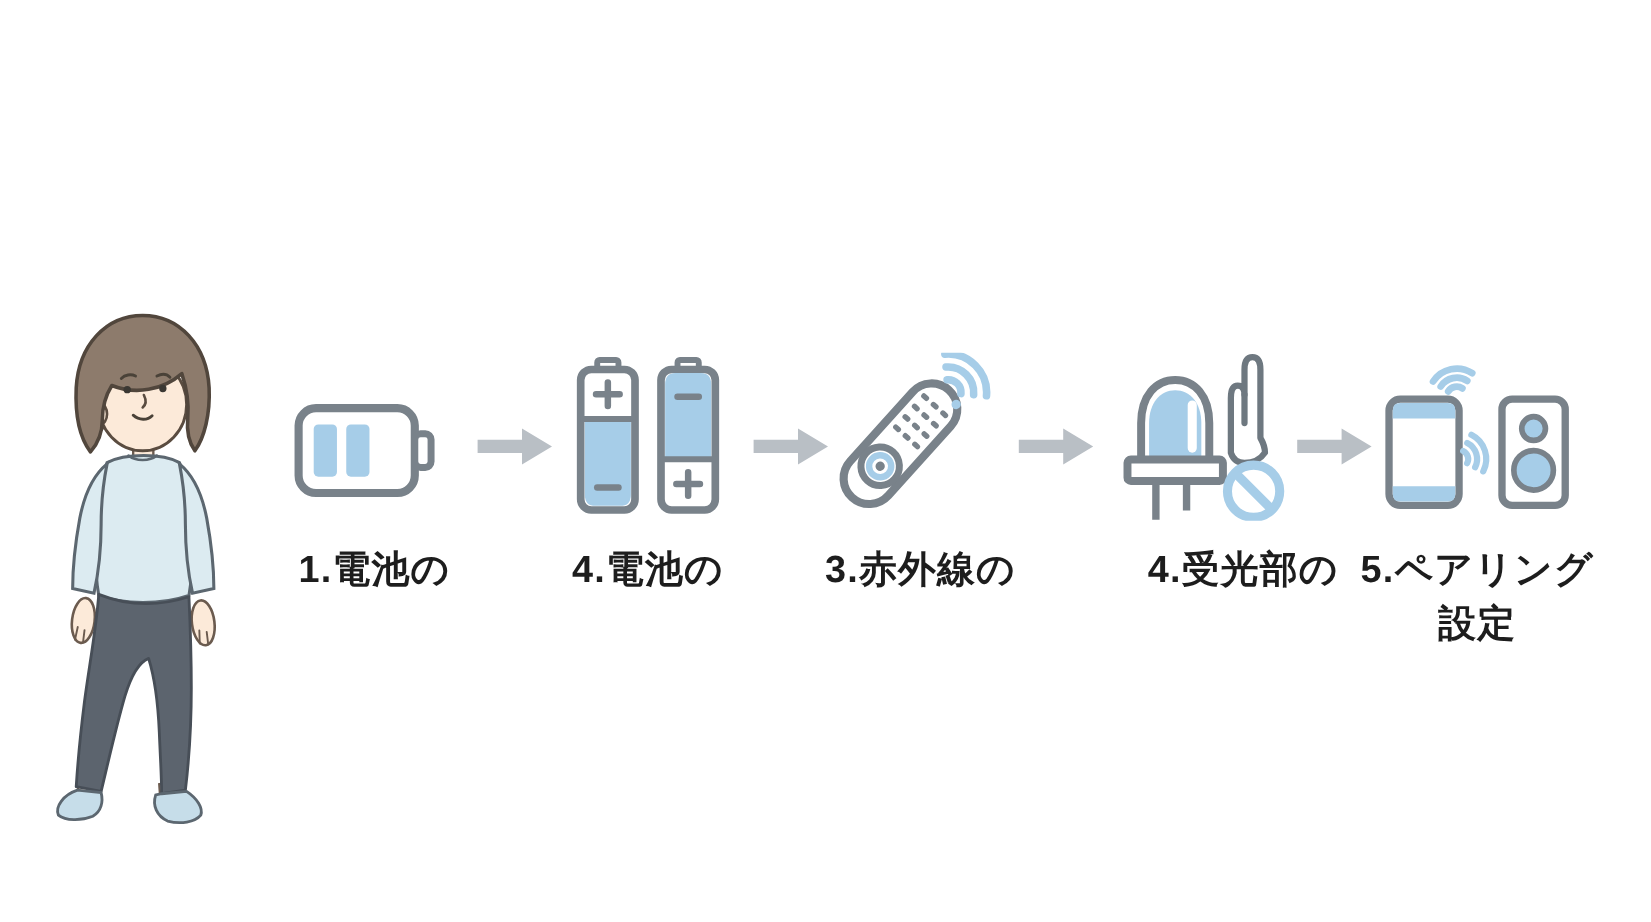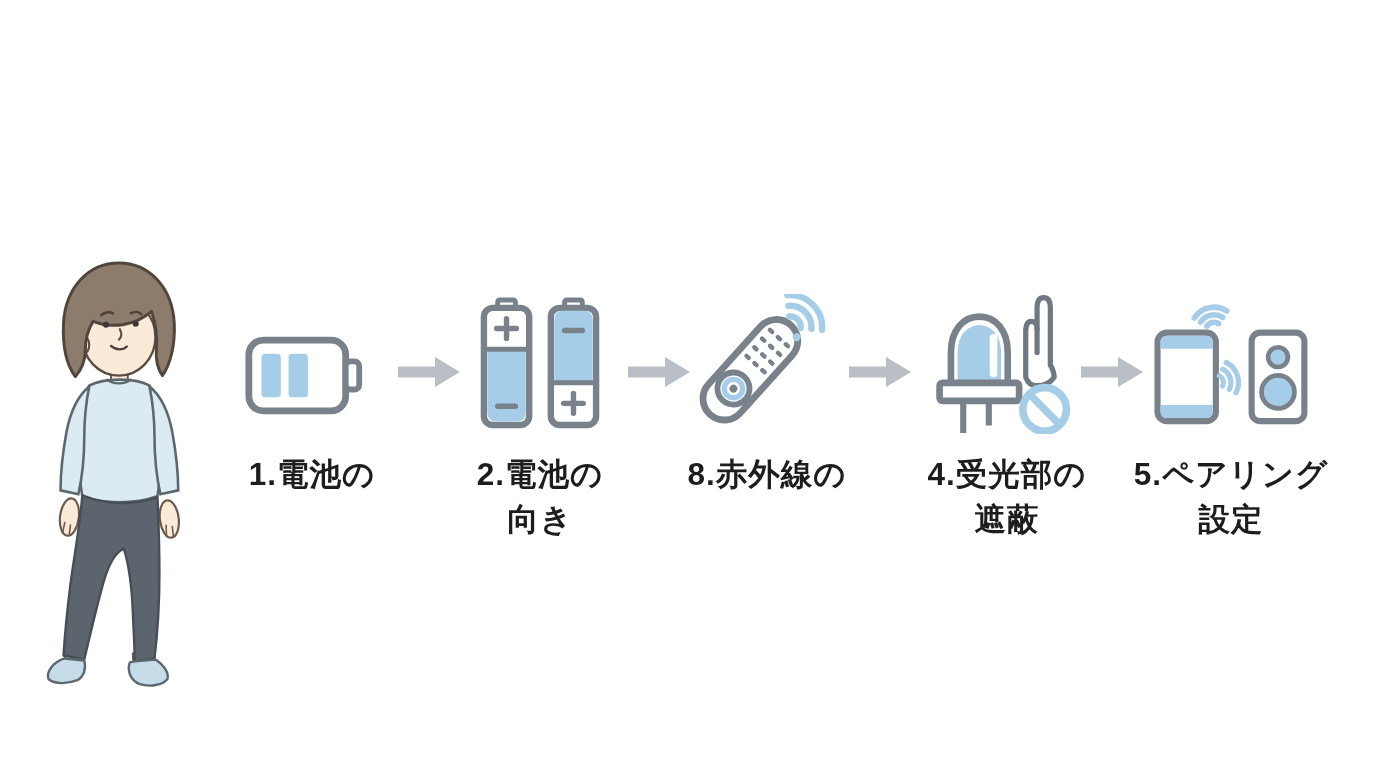--- a/index.html
+++ b/index.html
@@ -187,28 +187,26 @@
     <path d="M2,11.5 H39 V2 L64,17 L39,32 V22.5 H2 Z" fill="#b9bfc5"></path>
   </svg>
   <svg class="abs" style="left:1079px;top:355px;" width="66" height="34" viewBox="0 0 66 34">
     <path d="M2,11.5 H39 V2 L64,17 L39,32 V22.5 H2 Z" fill="#b9bfc5"></path>
   </svg>
 
   <div class="step-label" style="left:152px;">
     <span>1.電池の</span>
   </div>
   <div class="step-label" style="left:380px;">
-    <span>2.電池の</span>
-    <span>向き</span>
+    <span>4.電池の</span>
   </div>
   <div class="step-label" style="left:607px;">
-    <span>8.赤外線の</span>
-  </div>
-  <div class="step-label" style="left:847px;">
+    <span>3.赤外線の</span>
+  </div>
+  <div class="step-label" style="left:876px;">
     <span>4.受光部の</span>
-    <span>遮蔽</span>
   </div>
   <div class="step-label" style="left:1071px;">
     <span>5.ペアリング</span>
     <span>設定</span>
   </div>
 
 </div>
 
 </body></html>

